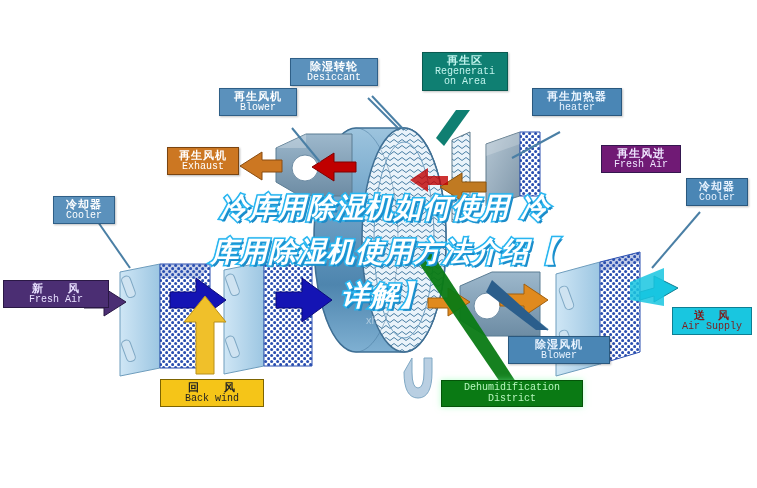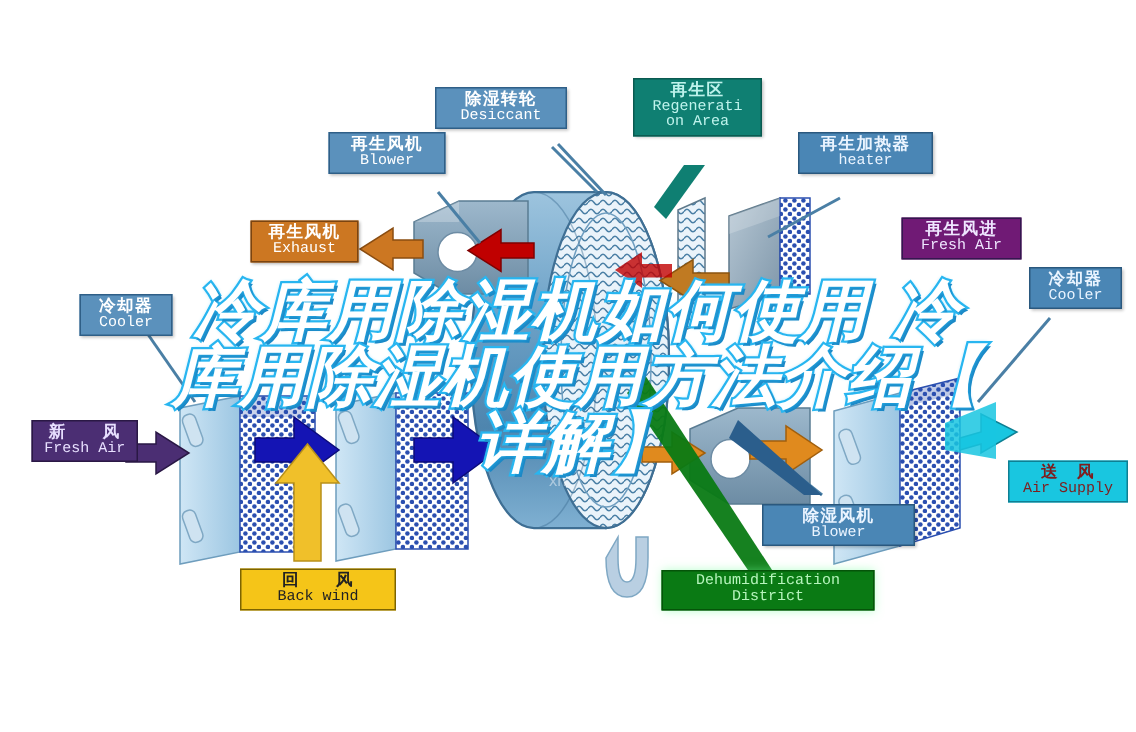--- a/index.html
+++ b/index.html
@@ -32,21 +32,21 @@
         box-shadow:1px 1px 2px rgba(0,0,0,.25);}
   
   .green{background:#0a7a14;color:#b7f5bd;border-color:#055409;
         box-shadow:0 0 6px rgba(120,255,160,.5);}
   
   .cyan{background:#19c6e0;color:#7f1d1d;border-color:#0e7f93;margin-top:46px;}
 
   
   #title{position:absolute;left:0;right:0;top:186px;text-align:center;
      font-family:"DejaVu Sans","Liberation Sans",sans-serif;
-     font-weight:bold;font-style:italic;font-size:44px;line-height:44px;
+     font-weight:bold;font-style:italic;font-size:28px;line-height:44px;
      color:#ffffff;letter-spacing:1px;
      -webkit-text-stroke:3px #29b6f0;
      paint-order:stroke fill;
      text-shadow:
         0 0 3px #29b6f0,
         2px 2px 0 #1a86c4,
         -1px -1px 0 #29b6f0;
      pointer-events:none;padding-left:12px;}
   #title span{display:block;}
   .t-line{white-space:nowrap;}
@@ -246,21 +246,21 @@
   <div class="lbl purple2" style="left:601px;top:145px;width:80px;">
     <span class="cn">再生风进</span>
     <span class="en">Fresh Air</span>
   </div>
 
   <div class="lbl blue2" style="left:686px;top:178px;width:62px;">
     <span class="cn">冷却器</span>
     <span class="en">Cooler</span>
   </div>
 
-  <div class="lbl purple" style="left:21px;top:280px;width:71px;">
+  <div class="lbl purple" style="left:3px;top:280px;width:106px;">
     <span class="cn">新　　风</span>
     <span class="en">Fresh Air</span>
   </div>
 
   <div class="lbl cyan" style="left:672px;top:261px;width:80px;">
     <span class="cn">送　风</span>
     <span class="en">Air Supply</span>
   </div>
 
   <div class="lbl yellow" style="left:160px;top:379px;width:104px;">

